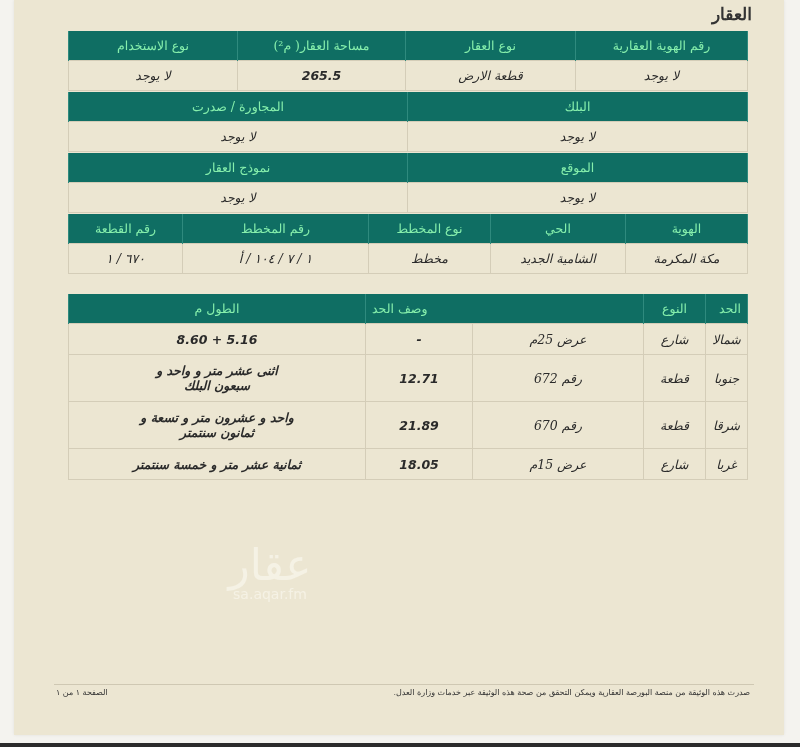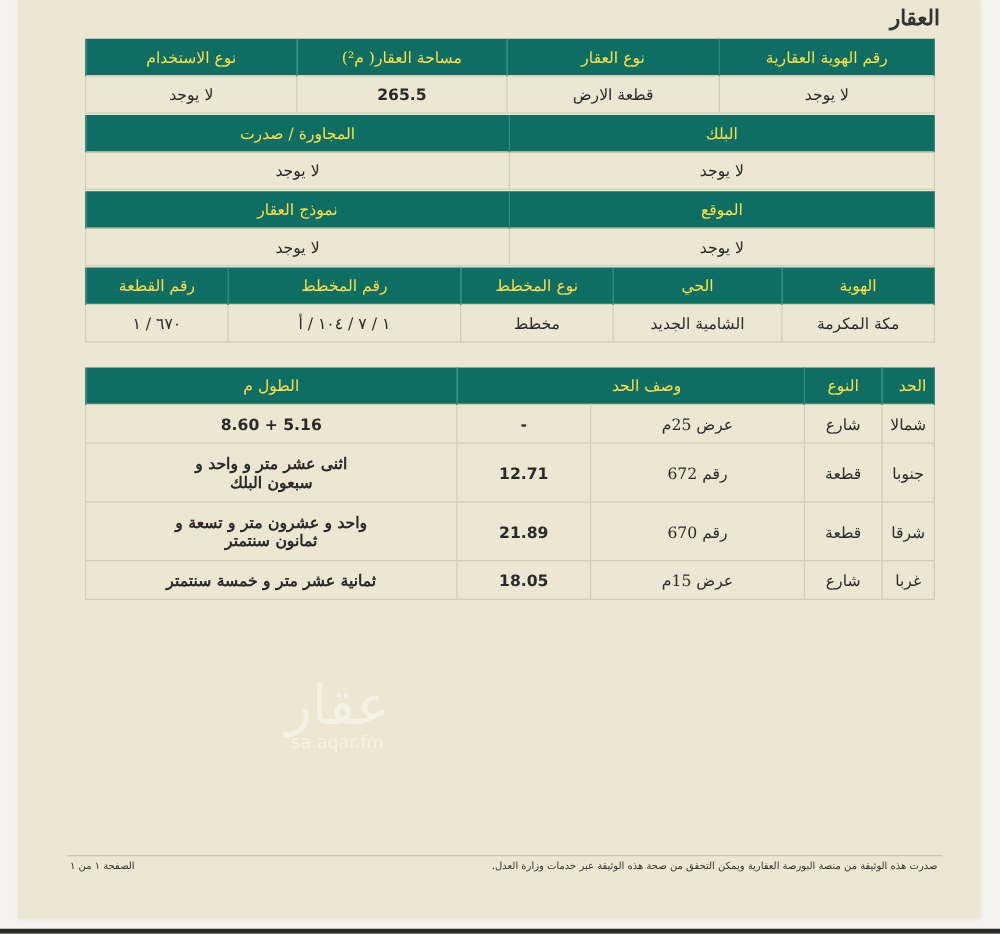--- a/index.html
+++ b/index.html
@@ -18,28 +18,29 @@
   .title {
     position: absolute; right: 48px; top: 4px;
     font-size: 17px; font-weight: bold; color: #333;
     direction: rtl;
   }
   table.grid {
     position: absolute; border-collapse: collapse; direction: rtl;
     table-layout: fixed;
   }
   table.grid th {
-    background: #0f6e63; color: #fde047; font-weight: normal;
+    background: #0f6e63; color: #86efac; font-weight: normal;
     font-size: 12.5px; height: 29px; padding: 0 6px;
     border-left: 1px solid #2f8a7e; border-right: 1px solid #2f8a7e;
   }
   table.grid td {
     font-size: 12.5px; color: #2a2a2a; text-align: center;
     border: 1px solid #d4cdb8; padding: 0 6px; height: 29px;
     background: #ece6d2;
+    font-style: italic;
   }
   .num { font-family: "DejaVu Sans", "Liberation Sans", sans-serif; font-weight: bold; color: #444; font-size: 12px; }
   .watermark {
     position: absolute; left: 205px; top: 540px; width: 130px; text-align: center;
     color: #f8f5ea; opacity: 0.8;
   }
   .watermark .logo { font-size: 44px; font-family: "DejaVu Sans", sans-serif; line-height: 50px; }
   .watermark .url { font-size: 14px; font-family: "DejaVu Sans", sans-serif; margin-top: -4px; }
   .footer-line { position: absolute; left: 54px; top: 684px; width: 700px; height: 1px; background: #cfc8b3; }
   .footer-note { position: absolute; right: 50px; top: 688px; font-size: 8px; color: #333; direction: rtl; margin-left: 36px; }
@@ -140,21 +141,21 @@
       <col style="width:42px">
       <col style="width:62px">
       <col style="width:171px">
       <col style="width:107px">
       <col style="width:297px">
     </colgroup>
   <tbody>
       <tr>
     <th style="text-align:right">الحد</th>
     <th>النوع</th>
-    <th colspan="2" style="text-align:right; padding-right:98px;">وصف الحد</th>
+    <th colspan="2" style="text-align:left; padding-right:98px;">وصف الحد</th>
     <th>الطول م</th>
   </tr>
   <tr style="height:31px">
     <td>شمالا</td>
     <td>شارع</td>
     <td>عرض 25م</td>
     <td class="num">-</td>
     <td class="num">5.16 + 8.60</td>
   </tr>
   <tr style="height:47px">

